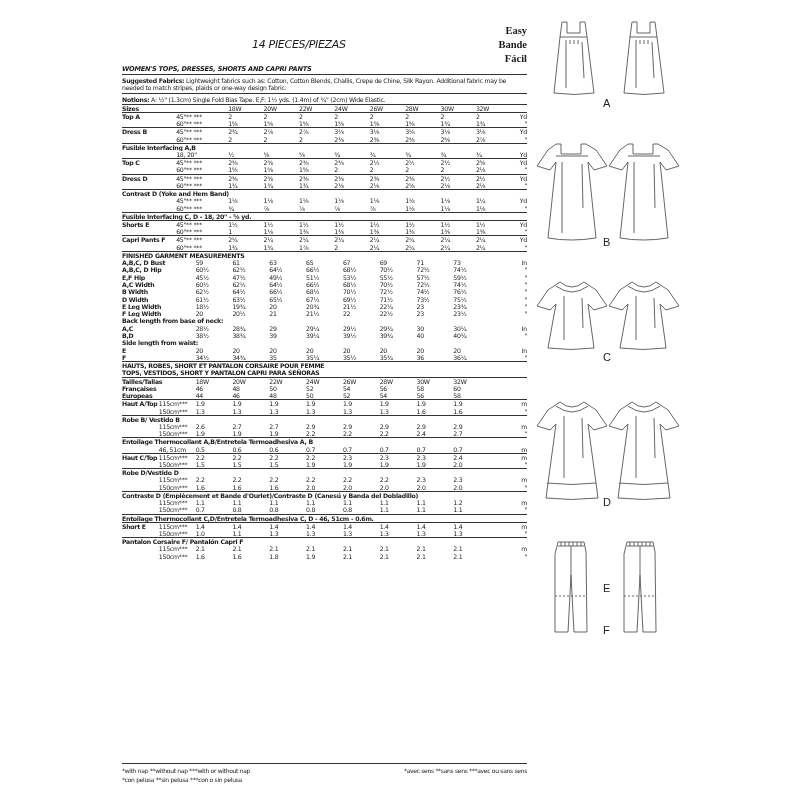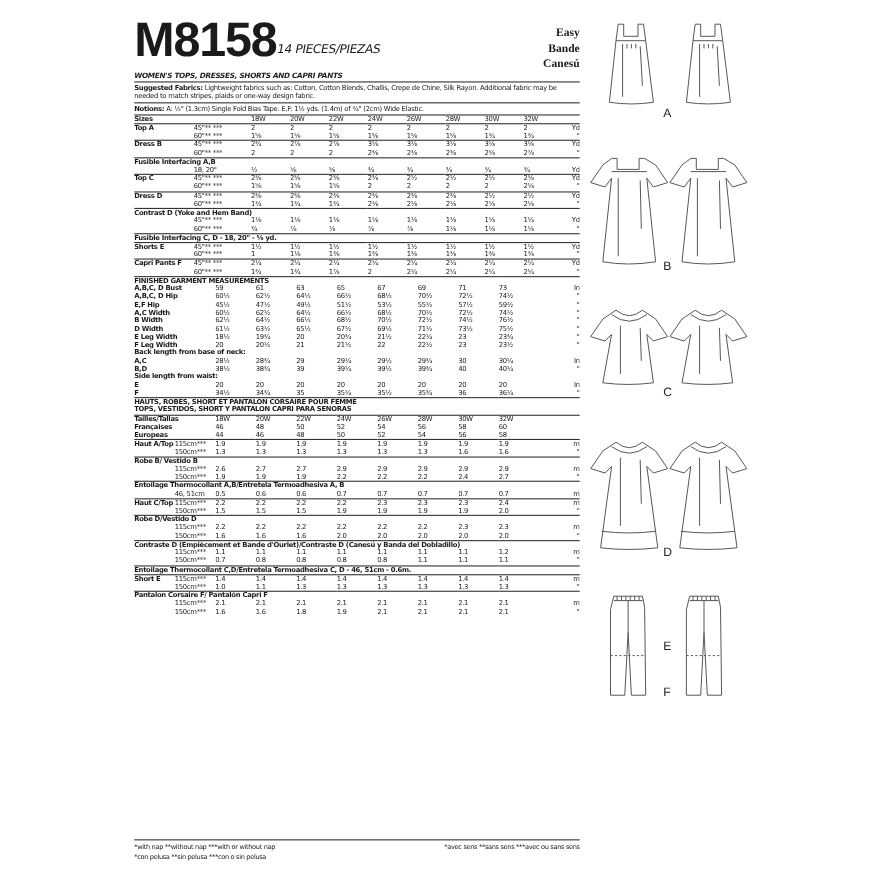--- a/index.html
+++ b/index.html
@@ -30,26 +30,25 @@
   .fn-right { position: absolute; right: 0; top: 2px; }
 
   .illus { position: absolute; }
   .illus svg { display: block; }
   .view-letter { position: absolute; font-family: "Liberation Sans", sans-serif; font-size: 11px; color: #222; }
 </style>
 </head>
 <body>
 
 <div class="header">
-  <div class="pattern-no">M8158</div>
   <div class="pieces">14 PIECES/PIEZAS</div>
   <div class="difficulty">
     <div>Easy</div>
     <div>Bande</div>
-    <div>Canesú</div>
+    <div>Fácil</div>
   </div>
 </div>
 
 <div class="doc">
   <div class="title">WOMEN'S TOPS, DRESSES, SHORTS AND CAPRI PANTS</div>
   <div class="para">
     <b>Suggested Fabrics:</b>
     <span>Lightweight fabrics such as: Cotton, Cotton Blends, Challis, Crepe de Chine, Silk Rayon. Additional fabric may be needed to match stripes, plaids or one-way design fabric.</span>
   </div>
   <div class="para">

